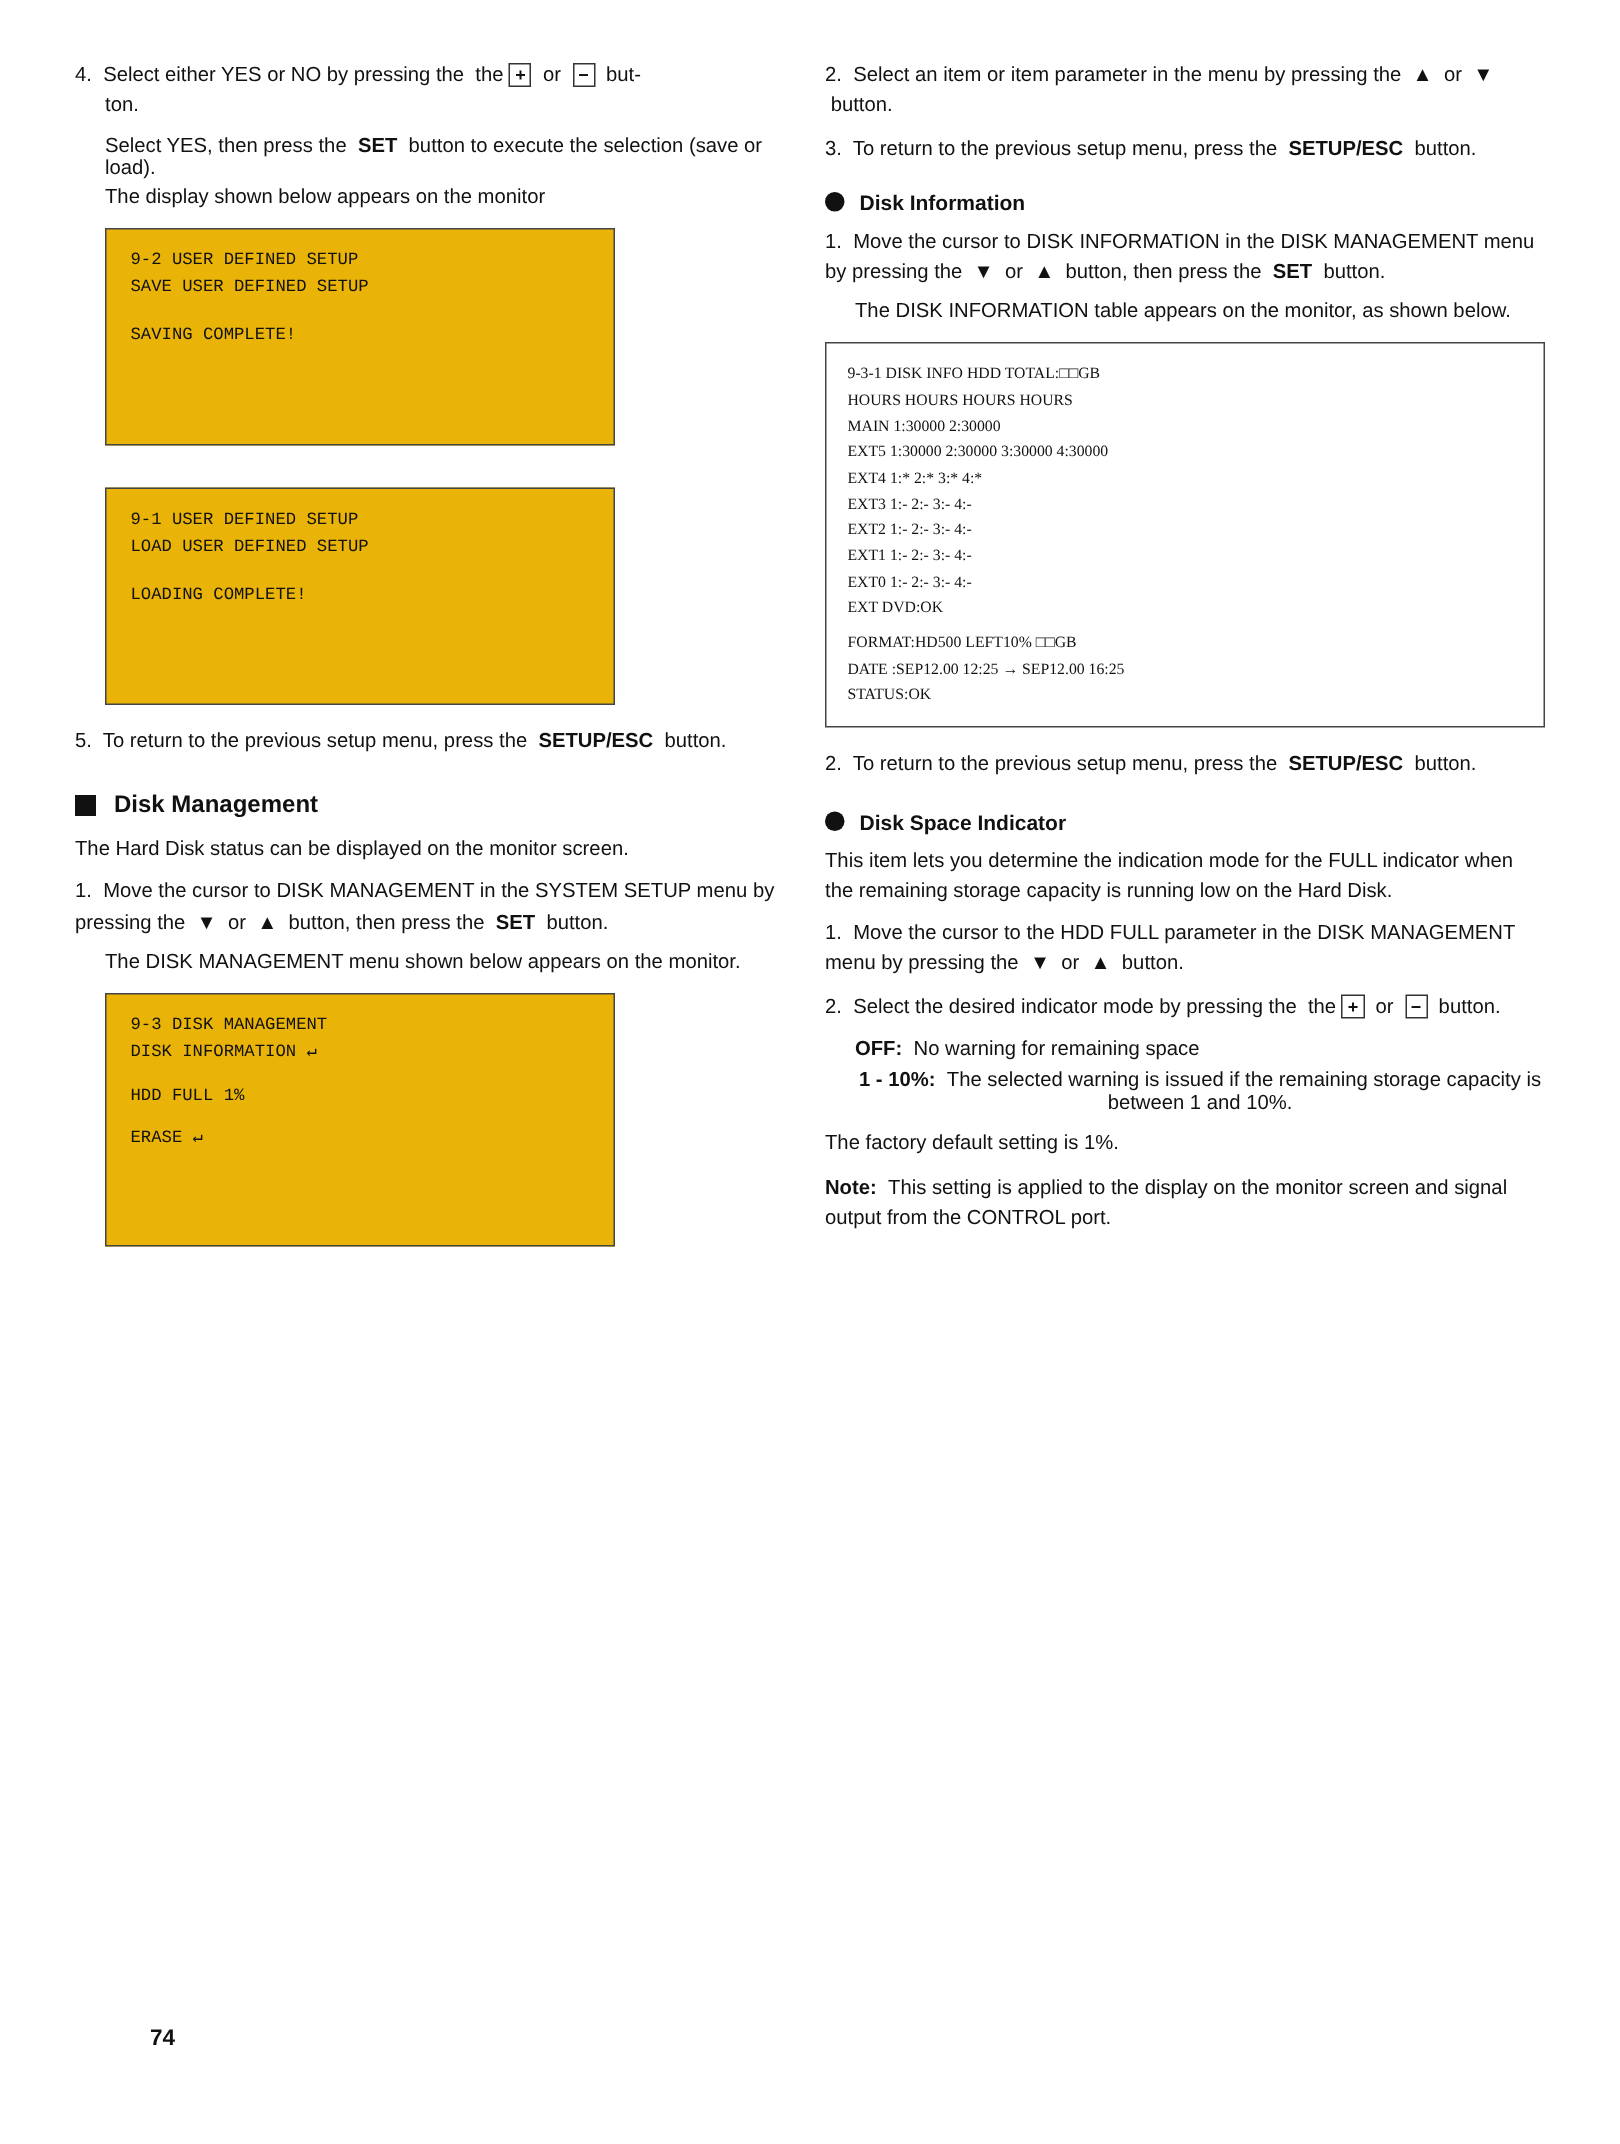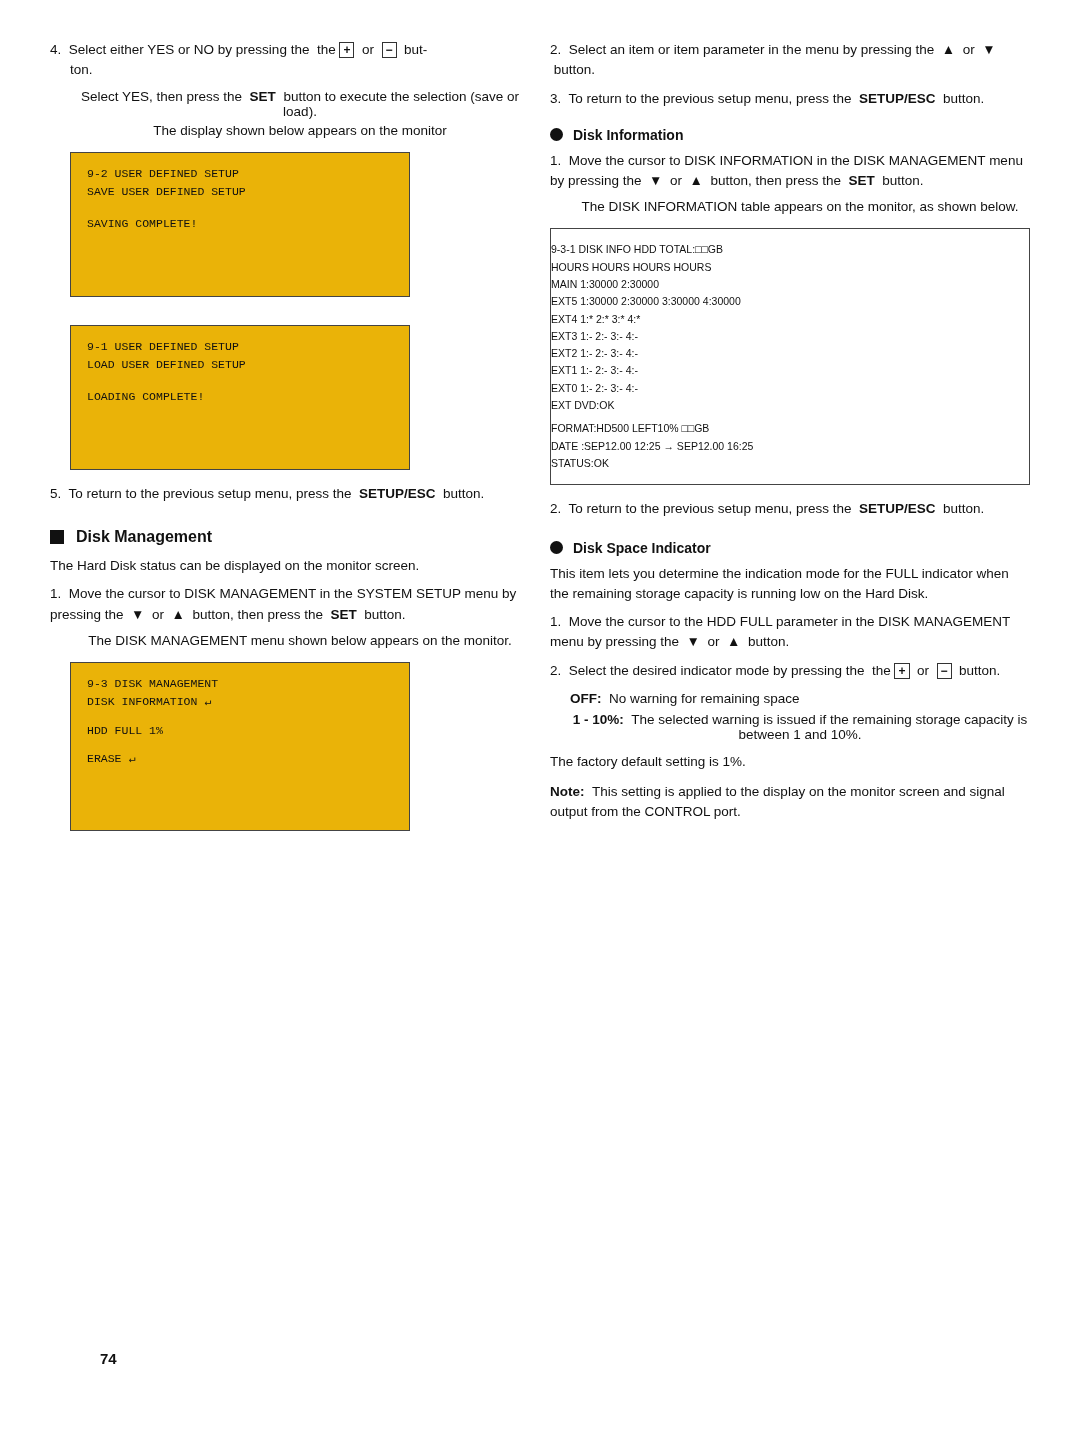--- a/index.html
+++ b/index.html
@@ -19,40 +19,40 @@
     .left-col {
       flex: 1 1 0;
       min-width: 0;
     }
     .right-col {
       flex: 1 1 0;
       min-width: 0;
     }
     p { margin-bottom: 8px; line-height: 1.5; }
     .step { margin-bottom: 8px; line-height: 1.5; }
-    .indent { margin-left: 20px; text-align: center; }
+    .indent { margin-left: 20px; }
     .bold { font-weight: bold; }
     .monospace-box {
       font-family: 'Courier New', Courier, monospace;
       font-size: 11.5px;
       border: 1.5px solid #444;
       padding: 12px 16px;
       margin: 14px 0 14px 20px;
       background: #eab308;
       line-height: 1.6;
       display: inline-block;
       min-width: 260px;
       max-width: 340px;
       width: 100%;
     }
     .monospace-box-wide {
-      font-family: Liberation Sans, sans-serif;
+      font-family: Liberation Serif, serif;
       font-size: 10.5px;
       border: 1.5px solid #444;
-      padding: 12px 0;
+      padding: 12px 14px;
       margin: 14px 0 14px 0;
       background: #fff;
       line-height: 1.65;
       display: block;
       width: 100%;
     }
     .section-header {
       font-size: 16px;
       font-weight: bold;
       margin: 24px 0 10px 0;

